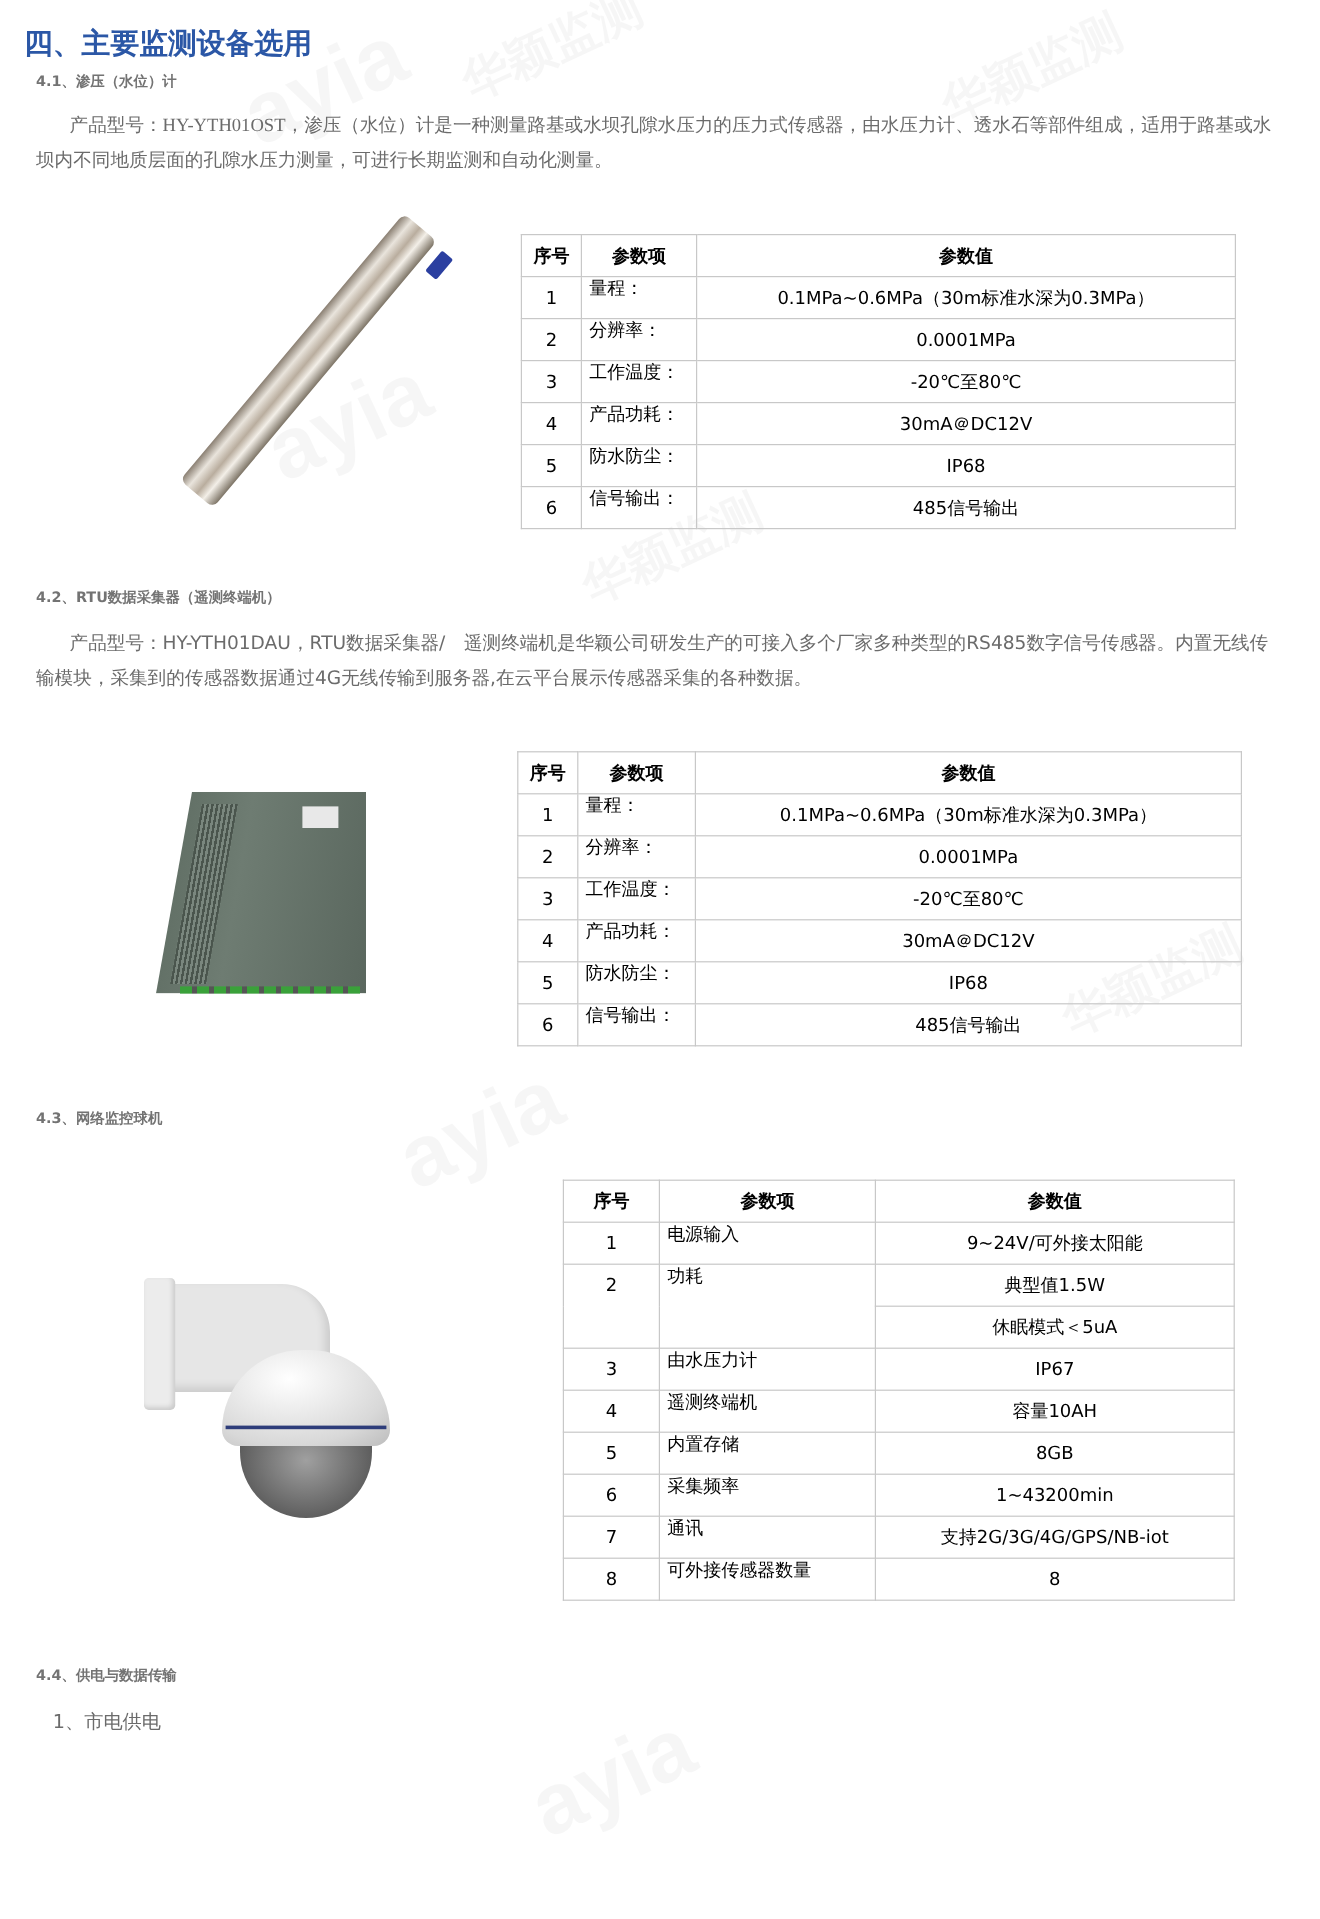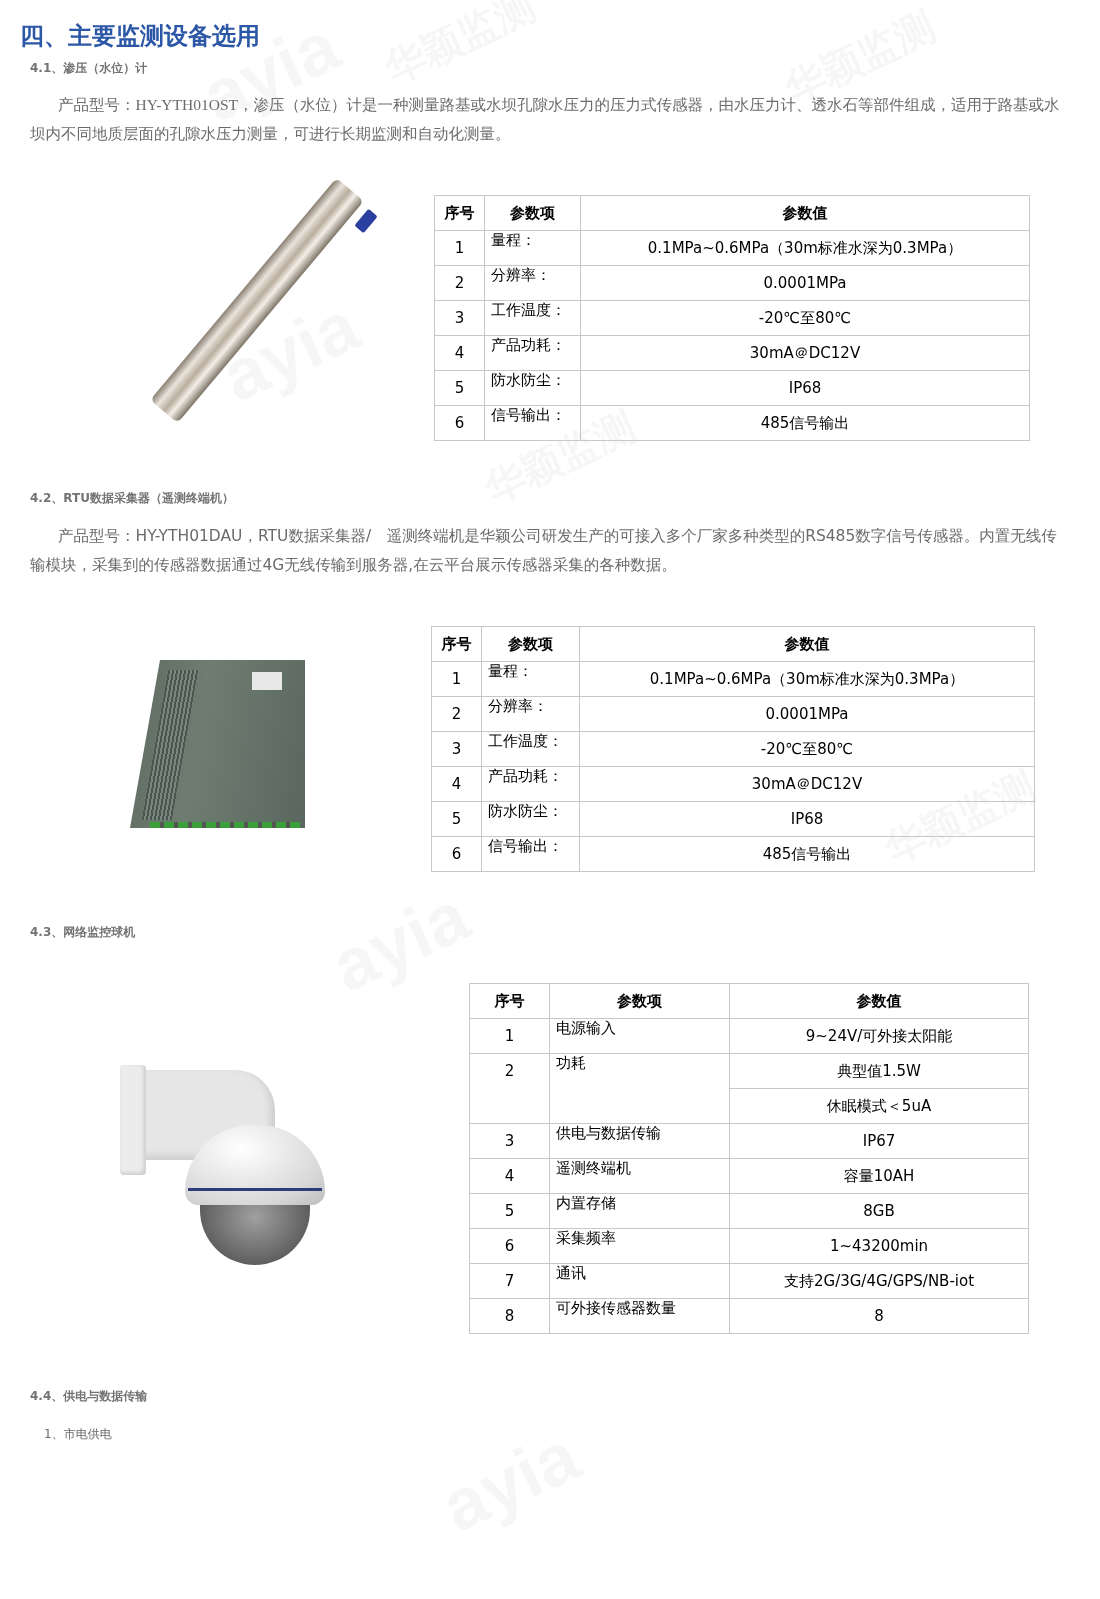--- a/index.html
+++ b/index.html
@@ -11,21 +11,21 @@
   .wm-c { font-size: 40px; }
   h1.title { position: absolute; left: 20px; top: 20px; margin: 0; font-size: 24px; font-weight: bold; color: #2b57a6; }
   .sec { position: absolute; margin: 0; font-size: 12px; font-weight: bold; color: #737373; }
   .para { position: absolute; left: 30px; width: 1030px; font-size: 15.5px; line-height: 29px; color: #6b6b6b; margin: 0; text-indent: 28px; }
   table.spec { position: absolute; border-collapse: collapse; font-size: 15px; color: #000000; background: transparent; }
   table.spec th, table.spec td { border: 1px solid #c8c8c8; height: 34px; padding: 0 6px; }
   table.spec th { font-weight: bold; text-align: center; }
   td.num { text-align: center; }
   td.item { text-align: left; vertical-align: top; padding-top: 6px; }
   td.val { text-align: center; }
-  .list { position: absolute; left: 44px; top: 1420px; font-size: 12px; color: #6b6b6b; line-height: 29.5px; }
+  .list { position: absolute; left: 44px; top: 1420px; font-size: 16px; color: #6b6b6b; line-height: 29.5px; }
   .list div { white-space: nowrap; }
   
   .sensor { position: absolute; left: 130px; top: 210px; width: 290px; height: 36px;
             transform-origin: 0 0; transform: translate(20px, 190px) rotate(-50deg);
             background: linear-gradient(to bottom, #8a7f72 0%, #e9e4dc 25%, #b9ad9e 50%, #f3efe8 70%, #7d7466 100%);
             border-radius: 6px; }
   .sensor-cap { position: absolute; left: 360px; top: 210px; width: 12px; height: 22px; background: #2b3fa0; transform: rotate(40deg); border-radius: 2px; }
   .rtu { position: absolute; left: 130px; top: 660px; width: 175px; height: 168px; }
   .rtu-body { position: absolute; left: 0; top: 0; width: 175px; height: 168px;
               background: linear-gradient(100deg, #5d6b61 0%, #6e7c72 40%, #5a675e 100%);
@@ -191,21 +191,21 @@
   <tr>
         <td class="num" rowspan="2" style="vertical-align:top;padding-top:8px;">2</td>
         <td class="item" rowspan="2">功耗</td>
         <td class="val">典型值1.5W</td>
       </tr>
   <tr>
         <td class="val">休眠模式＜5uA</td>
       </tr>
   <tr>
         <td class="num">3</td>
-        <td class="item">供电与数据传输</td>
+        <td class="item">由水压力计</td>
         <td class="val">IP67</td>
       </tr>
   <tr>
         <td class="num">4</td>
         <td class="item">遥测终端机</td>
         <td class="val">容量10AH</td>
       </tr>
   <tr>
         <td class="num">5</td>
         <td class="item">内置存储</td>

